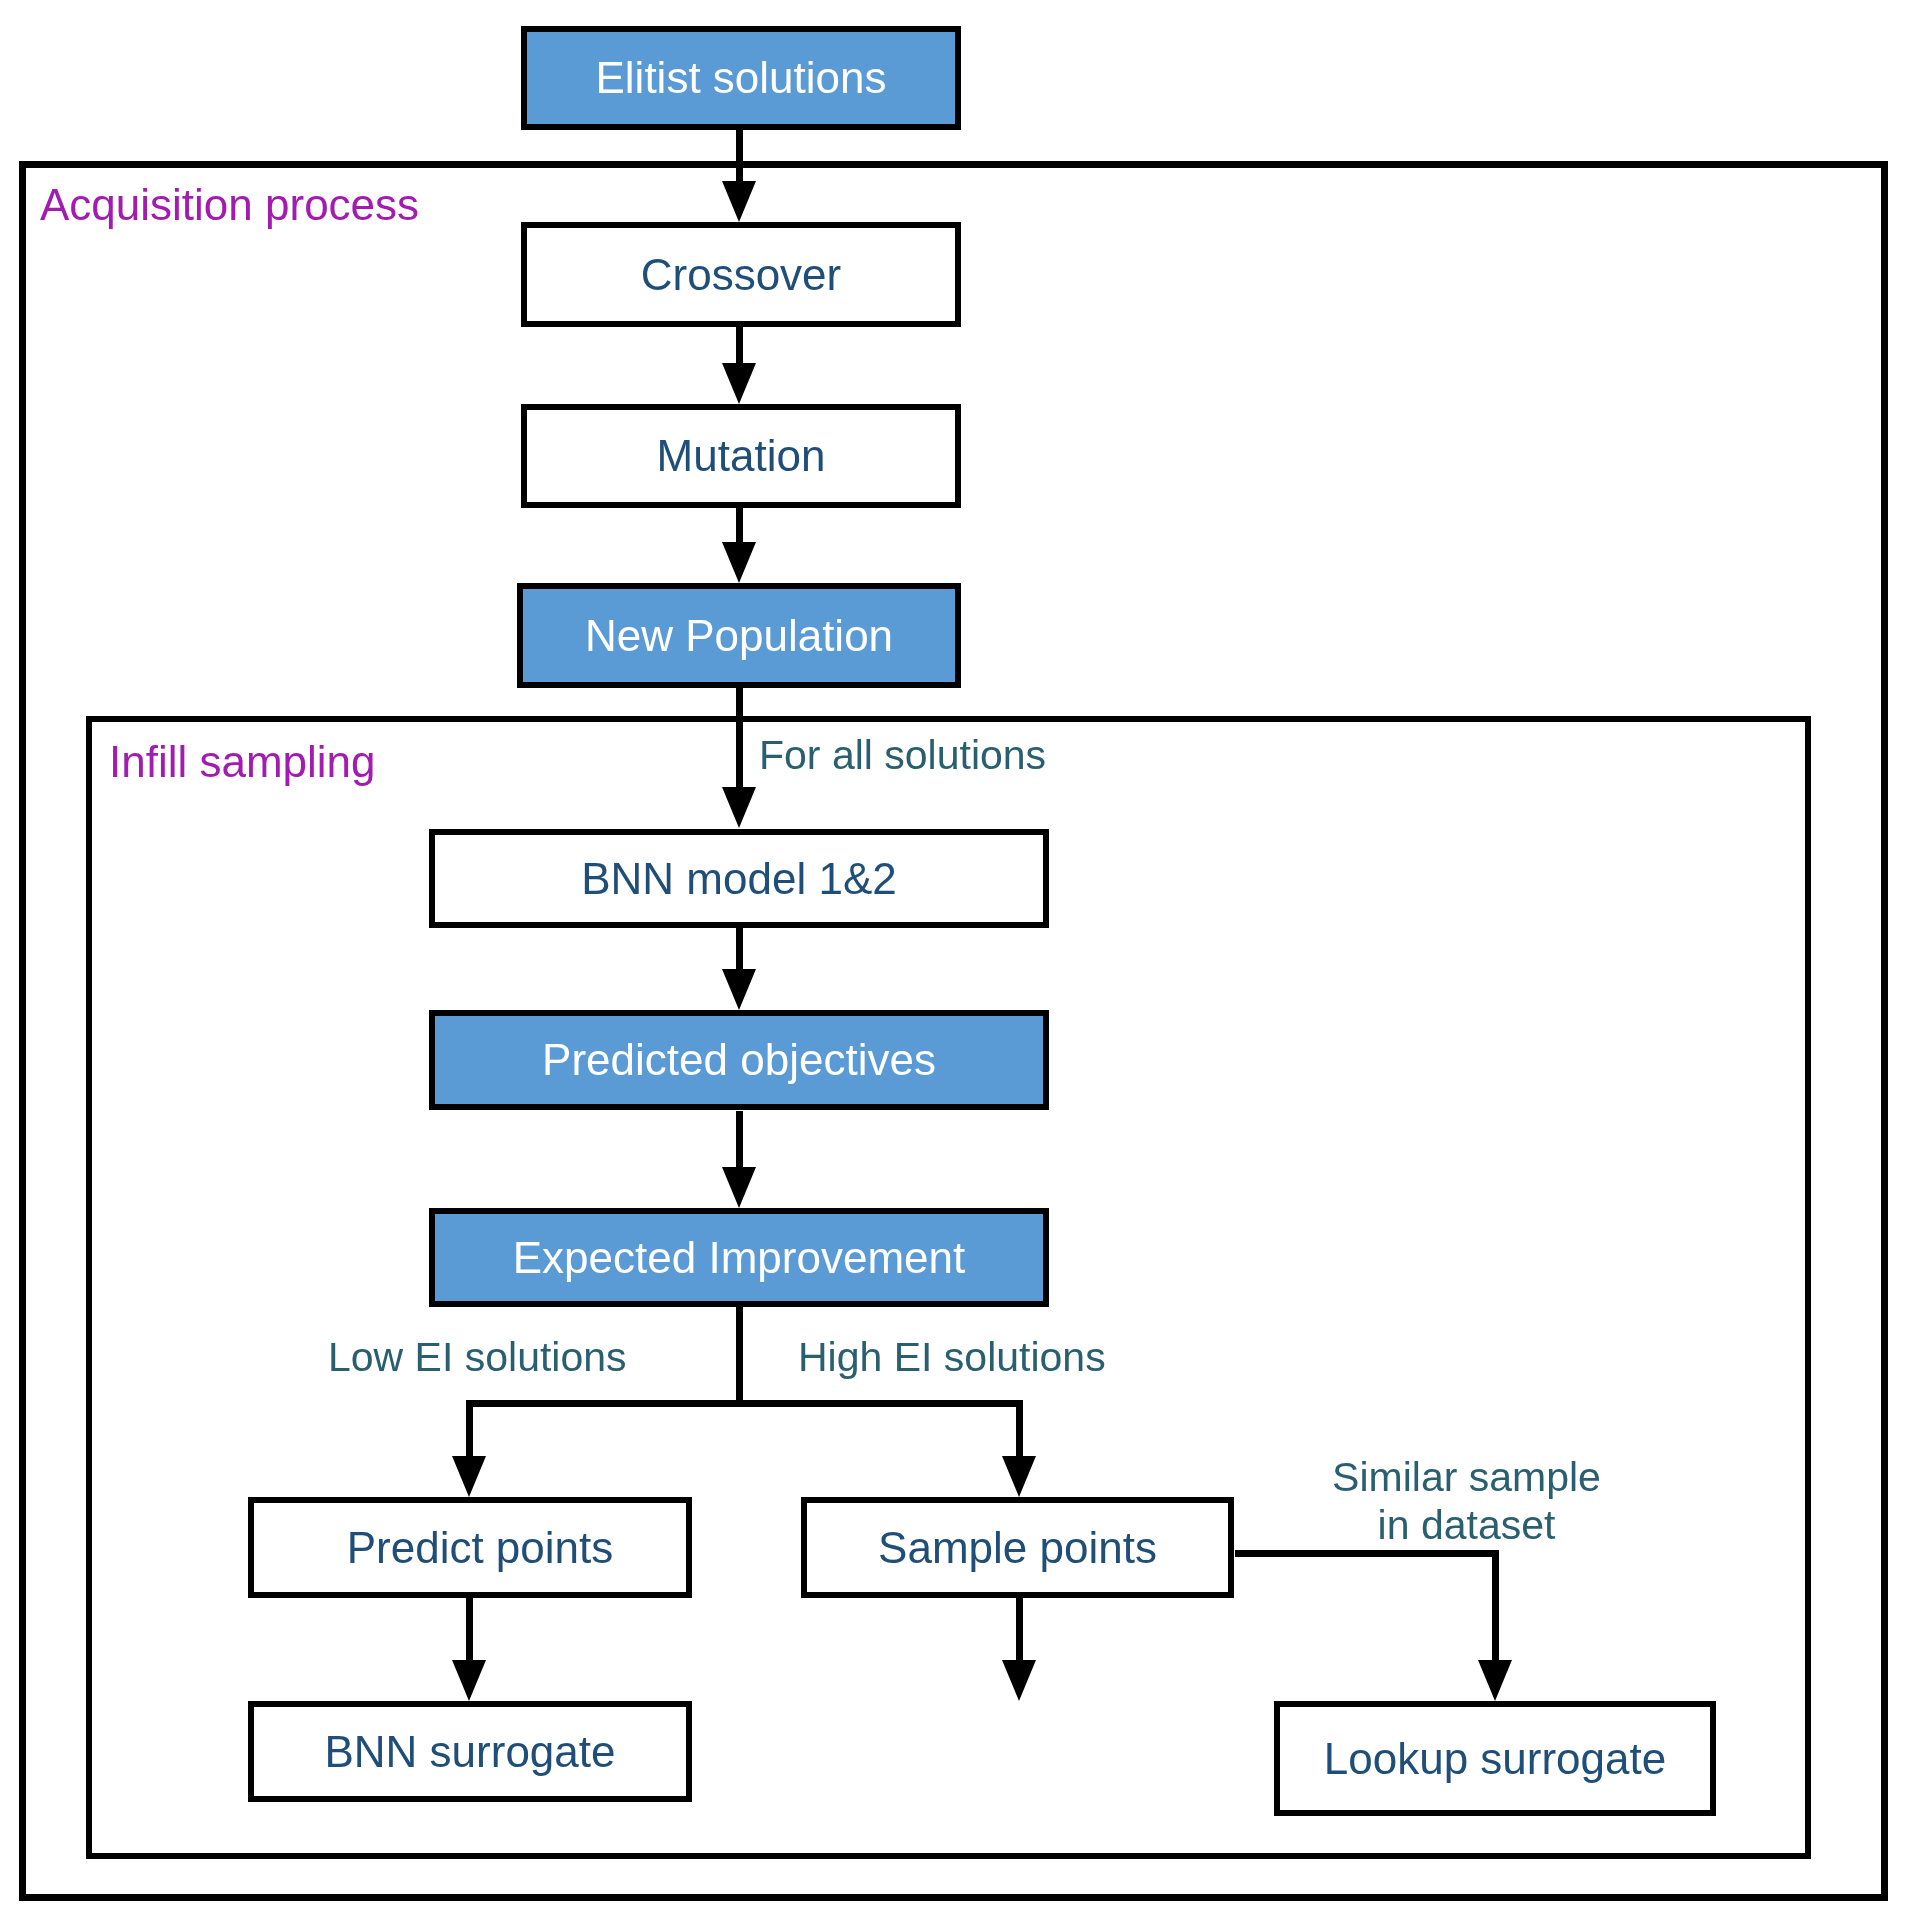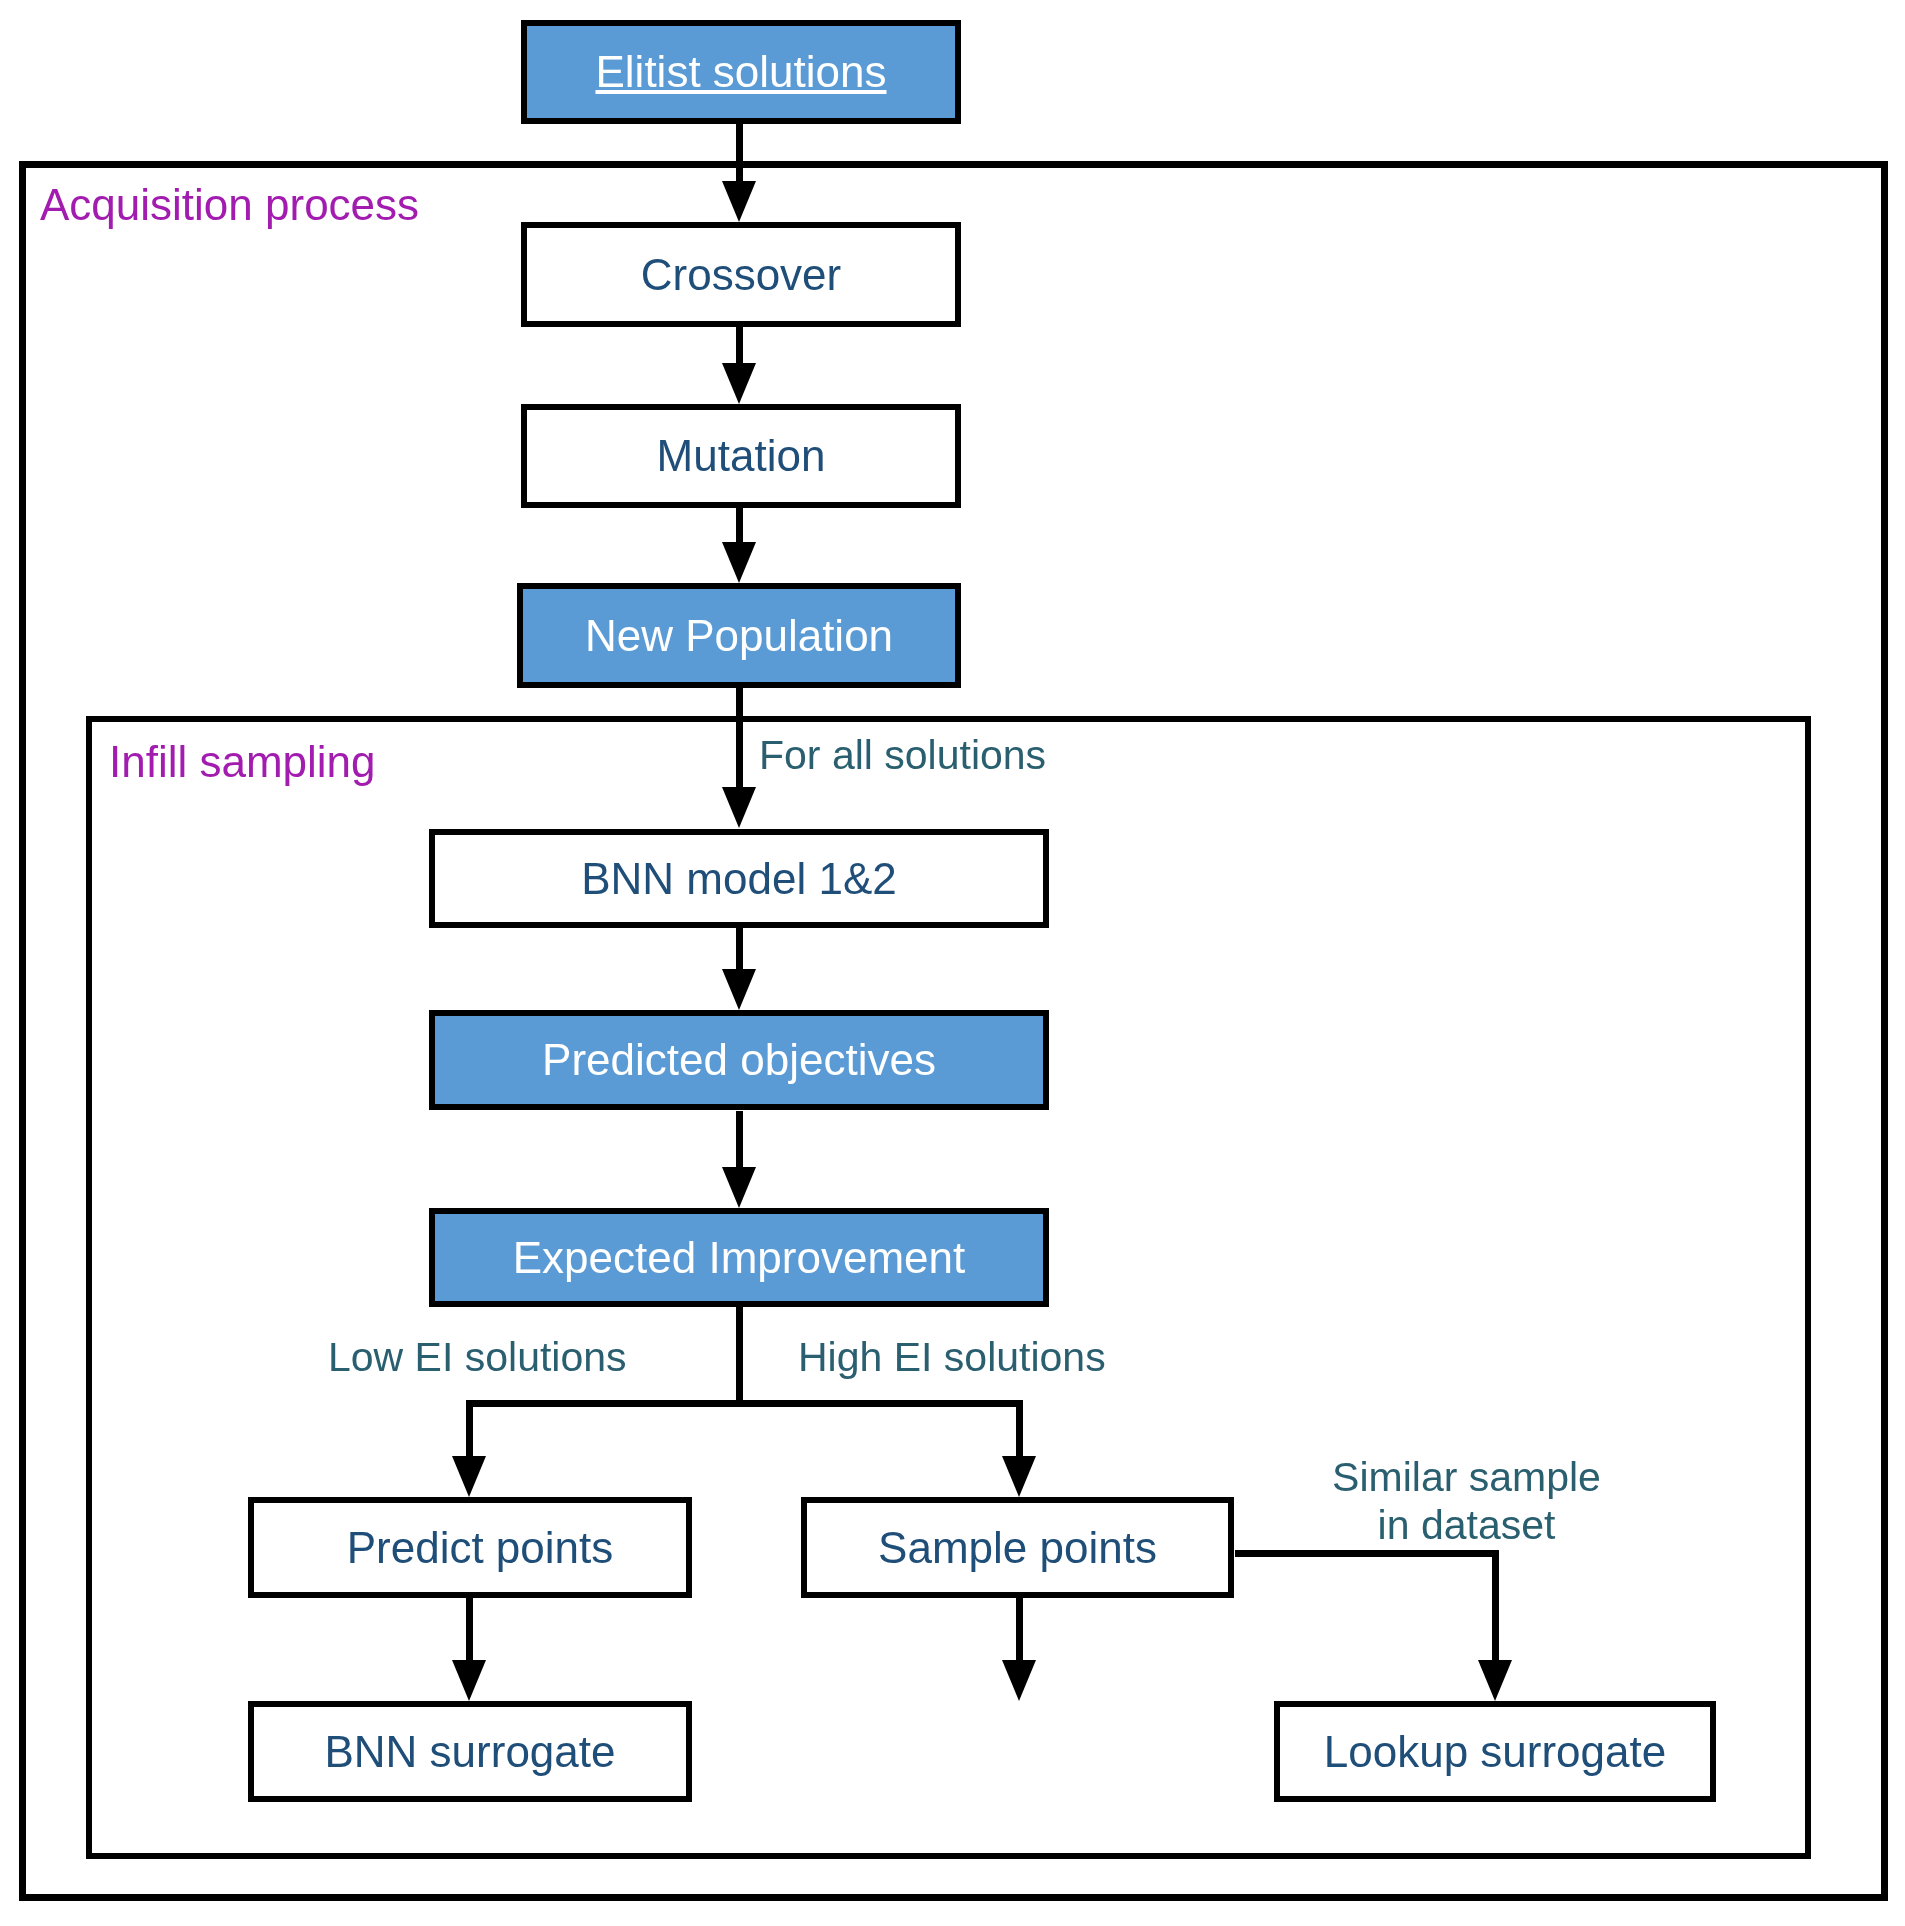--- a/index.html
+++ b/index.html
@@ -64,32 +64,32 @@
     border-top:41px solid #000000;
   }
 
   
   #outer-box{left:19px;top:161px;width:1869px;height:1740px;}
   #inner-box{left:86px;top:716px;width:1725px;height:1143px;border-width:6.6px;}
   #label-acquisition{left:40px;top:180px;}
   #label-infill{left:109px;top:737px;}
 
   
-  #node-elitist{left:521px;top:20px;width:440px;height:104px;text-decoration:underline;}
+  #node-elitist{left:521px;top:26px;width:440px;height:104px;}
   #node-crossover{left:521px;top:222px;width:440px;height:105px;}
   #node-mutation{left:521px;top:404px;width:440px;height:104px;}
   #node-new-population{left:517px;top:583px;width:444px;height:105px;}
   #node-bnn-model{left:429px;top:829px;width:620px;height:99px;}
   #node-predicted-objectives{left:429px;top:1010px;width:620px;height:100px;}
   #node-expected-improvement{left:429px;top:1208px;width:620px;height:99px;}
   #node-predict-points{left:248px;top:1497px;width:444px;height:101px;padding-left:20px;}
   #node-sample-points{left:801px;top:1497px;width:433px;height:101px;}
   #node-bnn-surrogate{left:248px;top:1701px;width:444px;height:101px;}
   #node-cp-simulation{left:801px;top:1701px;width:433px;height:101px;}
-  #node-lookup-surrogate{left:1274px;top:1701px;width:442px;height:101px;}
+  #node-lookup-surrogate{left:1274px;top:1701px;width:442px;height:115px;}
 
   
   #ann-for-all{left:759px;top:732px;}
   #ann-low-ei{left:328px;top:1334px;}
   #ann-high-ei{left:798px;top:1334px;}
   #ann-similar{left:1283px;top:1425px;width:367px;}
 
   
   #l-a1{left:736px;top:117px;height:68px;}   #h-a1{left:722px;top:181px;}
   #l-a2{left:736px;top:327px;height:40px;}   #h-a2{left:722px;top:363px;}

